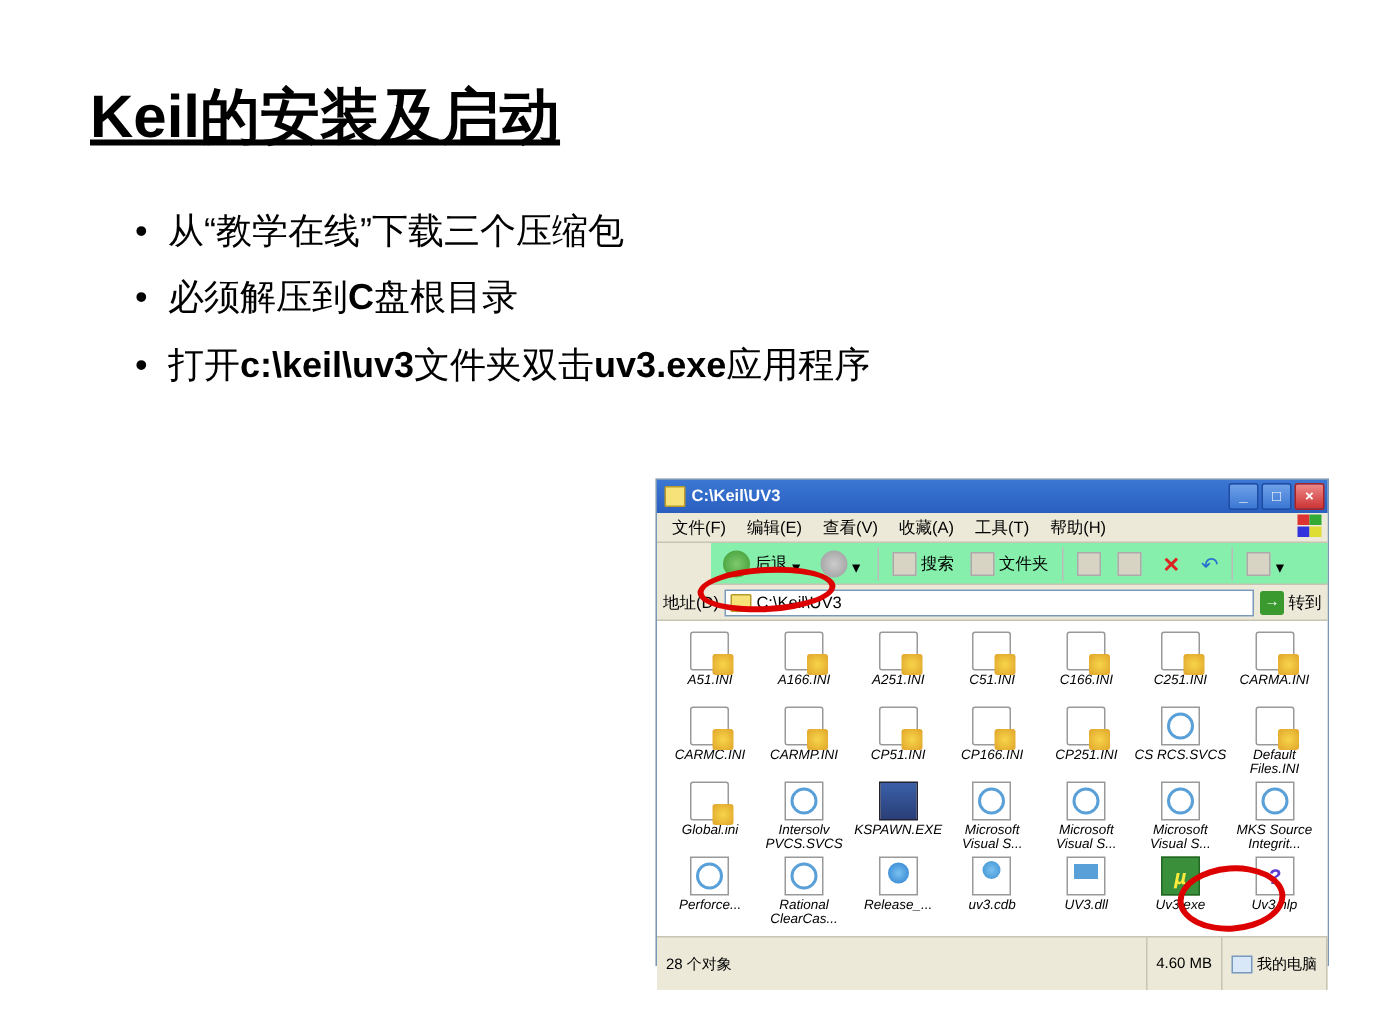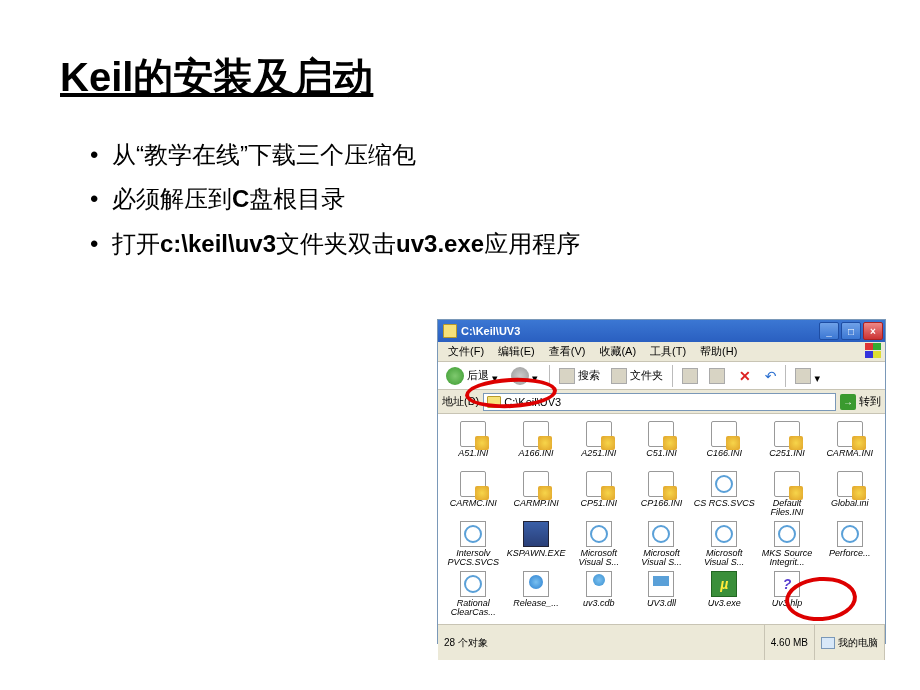--- a/index.html
+++ b/index.html
@@ -19,21 +19,21 @@
 .titlebar .ttext { flex: 1; font-weight: bold; }
 .winbtns { display: flex; gap: 2px; }
 .winbtn { width: 20px; height: 18px; background: linear-gradient(#6fa1e8,#3b77d3); border: 1px solid #1e4da3; border-radius: 2px; color: #fff; display: flex; align-items: center; justify-content: center; font-size: 10px; font-weight: bold; }
 .winbtn.close { background: linear-gradient(#e88,#c33); border-color: #a22; }
 
 .menubar { height: 20px; background: #ece9d8; display: flex; align-items: center; padding-left: 4px; gap: 2px; border-bottom: 1px solid #c8c4b4; position: relative; }
 .menubar span { padding: 1px 6px; }
 .flag { position: absolute; right: 2px; top: 1px; width: 18px; height: 16px; display: flex; flex-wrap: wrap; }
 .flag div { width: 8px; height: 7px; }
 
-.toolbar { height: 28px; background: #ffffff; display: flex; align-items: center; padding: 0 4px; gap: 3px; border-bottom: 1px solid #c8c4b4; }
+.toolbar { height: 28px; background: #86efac; display: flex; align-items: center; padding: 0 4px; gap: 3px; border-bottom: 1px solid #c8c4b4; margin-left: 36px; }
 .tbtn { display: flex; align-items: center; gap: 3px; padding: 2px 4px; }
 .tbico { width: 18px; height: 18px; border-radius: 9px; display: inline-block; }
 .tbico.back { background: radial-gradient(#7fc96f,#3a9a2f); }
 .tbico.fwd { background: radial-gradient(#ccc,#999); }
 .tbico.plain { width: 16px; height: 16px; border-radius: 0; background: #d8d4c4; border: 1px solid #aaa; }
 .redx { color: #d22; font-weight: bold; font-size: 14px; padding: 0 3px; }
 .drop { width: 8px; height: 8px; display: inline-block; }
 .sep { width: 1px; height: 22px; background: #bbb; margin: 0 2px; }
 
 .addrbar { height: 24px; background: #ece9d8; display: flex; align-items: center; padding: 0 4px; gap: 4px; border-bottom: 1px solid #c8c4b4; }
@@ -194,20 +194,24 @@
       </div>
       <div class="file">
         <div class="fico ini"></div>
         <div>CP51.INI</div>
       </div>
       <div class="file">
         <div class="fico ini"></div>
         <div>CP166.INI</div>
       </div>
       <div class="file">
+        <div class="fico ini"></div>
+        <div>CP251.INI</div>
+      </div>
+      <div class="file">
         <div class="fico svcs"></div>
         <div>CS RCS.SVCS</div>
       </div>
       <div class="file">
         <div class="fico ini"></div>
         <div>Default Files.INI</div>
       </div>
       <div class="file">
         <div class="fico ini"></div>
         <div>Global.ini</div>

